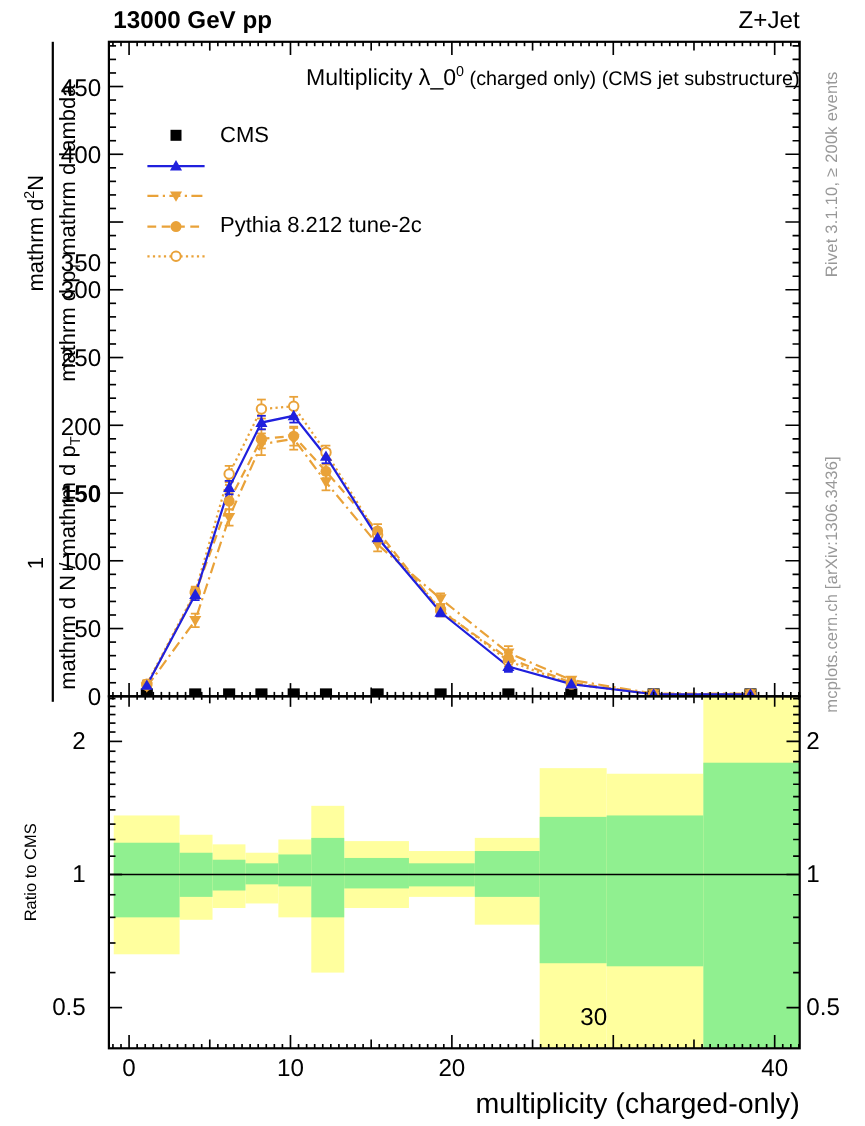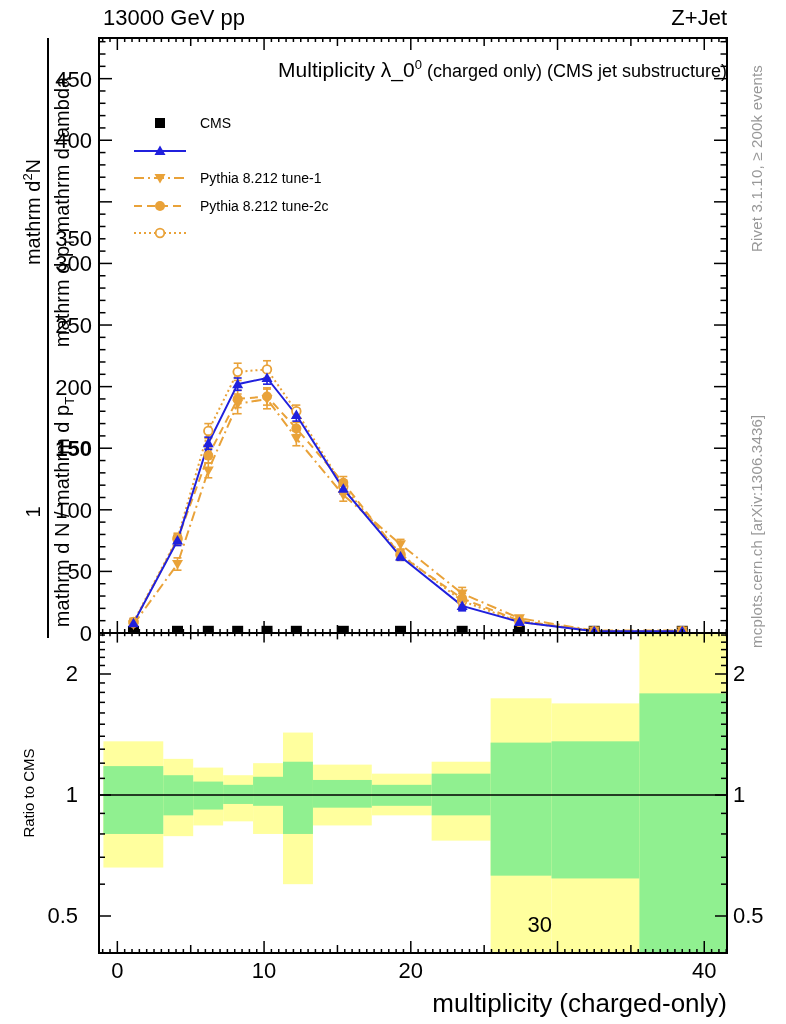--- a/index.html
+++ b/index.html
@@ -5,21 +5,21 @@
   html,body{margin:0;padding:0;background:#fff;}
   #canvas{position:relative;width:786px;height:1024px;background:#fff;overflow:hidden;
           font-family:"Liberation Sans","DejaVu Sans",sans-serif;color:#000;}
   #plot-svg{position:absolute;left:0;top:0;}
   .abs{position:absolute;white-space:nowrap;}
   .hdr{font-size:22px;top:5px;}
   .title-wrap{left:99px;top:57px;width:628px;text-align:right;font-size:21px;}
   .title-rest{font-size:18px;}
   .title-sup{font-size:13px;vertical-align:super;}
   .legend-row{position:absolute;left:133px;height:28px;display:flex;align-items:center;}
-  .legend-label{font-size:14px;margin-left:13px;}
+  .legend-label{font-size:20px;margin-left:13px;}
   .tick-label{position:absolute;font-size:22px;white-space:nowrap;}
   .rot{transform-origin:0 0;transform:rotate(-90deg);}
   .side-note{font-size:15px;color:#989898;letter-spacing:0.2px;}
   .watermark{left:99px;top:587px;width:628px;text-align:center;font-size:17px;color:#b9b9b9;letter-spacing:1px;}
   .xlabel{left:300px;top:988px;width:427px;text-align:right;font-size:26px;}
   .ratio-ylabel{left:20px;top:893px;width:200px;height:18px;font-size:15px;text-align:center;}
   .yfrac{left:1px;top:638px;width:600px;height:94px;display:flex;flex-direction:column;font-size:20px;}
   .yfrac .numrow{display:flex;height:44px;align-items:flex-end;padding-bottom:2px;}
   .yfrac .numrow .na{width:42%;text-align:center;}
   .yfrac .numrow .nb{width:58%;text-align:center;}
@@ -867,21 +867,21 @@
         <line x1="727" y1="649.6023027984722" x2="721" y2="649.6023027984722"></line>
         <line x1="99" y1="642.172836894111" x2="105" y2="642.172836894111"></line>
         <line x1="727" y1="642.172836894111" x2="721" y2="642.172836894111"></line>
         <line x1="99" y1="635.0467005186291" x2="105" y2="635.0467005186291"></line>
         <line x1="727" y1="635.0467005186291" x2="721" y2="635.0467005186291"></line>
       </g>
       <rect x="99" y="38" width="628" height="595" fill="none" stroke="#000" stroke-width="2"></rect>
       <rect x="99" y="633" width="628" height="320" fill="none" stroke="#000" stroke-width="2"></rect>
     </svg>
 
-  <div class="abs hdr" style="left:103px;">13000 GeV pp</div>
+  <div class="abs hdr" style="left:103px;font-weight:bold;">13000 GeV pp</div>
   <div class="abs hdr" style="right:59px;">Z+Jet</div>
 
   <div class="abs title-wrap"><span>Multiplicity λ_0</span><span class="title-sup">0</span><span class="title-rest"> (charged only) (CMS jet substructure)</span></div>
 
   <div class="abs yfrac rot">
     <div class="numrow">
       <span class="na">1</span>
       <span class="nb"><span>mathrm d</span><sup>2</sup><span>N</span></span>
     </div>
     <div class="denrow">
@@ -915,21 +915,20 @@
           </g>
         </svg>
       </div>
       <div class="legend-row" style="top: 164px;">
         <svg width="54" height="20">
           <line x1="1" y1="10" x2="53" y2="10" stroke="#e9a239" stroke-width="2" stroke-dasharray="10 4 2 4"></line>
           <g>
             <polygon points="27,15.5 32.5,6 21.5,6" fill="#e9a239"></polygon>
           </g>
         </svg>
-        <span class="legend-label">Pythia 8.212 tune-1</span>
       </div>
       <div class="legend-row" style="top: 191.5px;">
         <svg width="54" height="20">
           <line x1="1" y1="10" x2="53" y2="10" stroke="#e9a239" stroke-width="2" stroke-dasharray="8 5"></line>
           <g>
             <circle cx="27" cy="10" r="5" fill="#e9a239"></circle>
           </g>
         </svg>
         <span class="legend-label">Pythia 8.212 tune-2c</span>
       </div>

